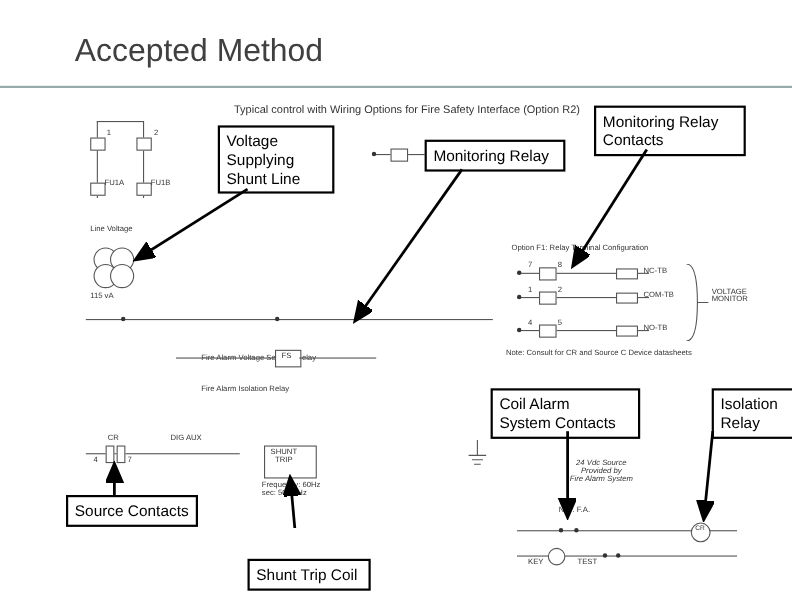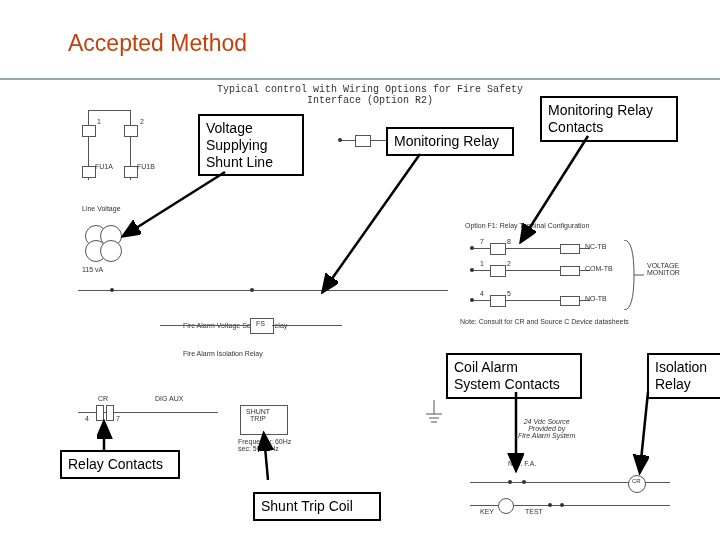--- a/index.html
+++ b/index.html
@@ -9,38 +9,37 @@
     height: 540px;
     background: #ffffff;
     font-family: Arial, Helvetica, sans-serif;
     position: relative;
     overflow: hidden;
   }
   .title {
     position: absolute;
     top: 30px;
     left: 68px;
-    font-size: 23px;
-    color: #c2410c;
+    font-size: 29px;
+    color: #404040;
     font-weight: 400;
   }
   .hr-line {
     position: absolute;
     top: 78px;
     left: 0;
     width: 720px;
     height: 2px;
     background: #9aa;
   }
   .caption {
     position: absolute;
-    top: 84px;
+    top: 95px;
     font-size: 10px;
     color: #333;
-    font-family: Liberation Mono, monospace;
   }
   .schematic {
     position: absolute;
     color: #555;
   }
   .tiny {
     font-size: 7px;
     color: #333;
   }
   .box {
@@ -203,23 +202,23 @@
 
 <div class="box" style="left:540px; top:96px; width:138px; white-space:pre;">Monitoring Relay
 Contacts</div>
 
 <div class="box" style="left:446px; top:353px; width:136px; white-space:pre;">Coil Alarm
 System Contacts</div>
 
 <div class="box" style="left:647px; top:353px; width:80px; white-space:pre;">Isolation
 Relay</div>
 
-<div class="box" style="left:60px; top:450px; width:120px;">Relay Contacts</div>
-
-<div class="box" style="left:225px; top:492px; width:128px;margin-left:28px;">Shunt Trip Coil</div>
+<div class="box" style="left:60px; top:450px; width:120px;">Source Contacts</div>
+
+<div class="box" style="left:225px; top:508px; width:112px;">Shunt Trip Coil</div>
 
 <svg class="arrow" style="left:0; top:0;" width="720" height="540">
   <defs>
     <marker id="ah" markerWidth="8" markerHeight="8" refX="6" refY="3" orient="auto">
       <path d="M0,0 L7,3 L0,6 Z" fill="#000"></path>
     </marker>
   </defs>
 
   <line x1="225" y1="172" x2="125" y2="235" stroke="#000" stroke-width="2.5" marker-end="url(#ah)"></line>
 

